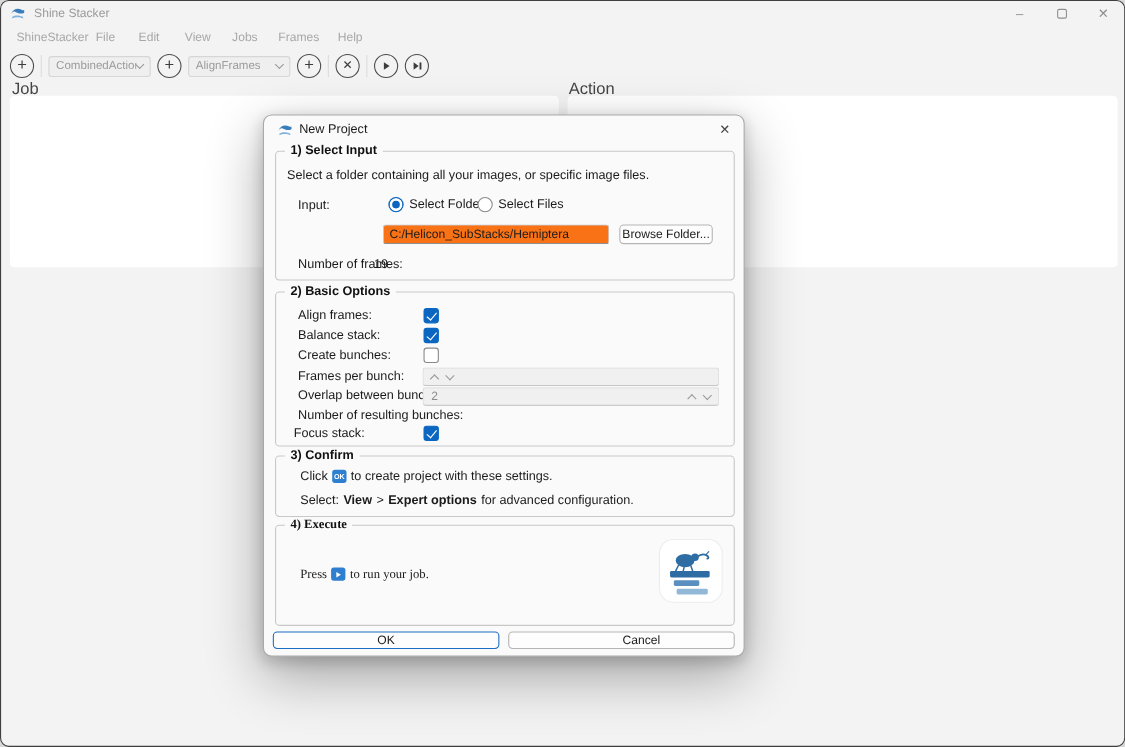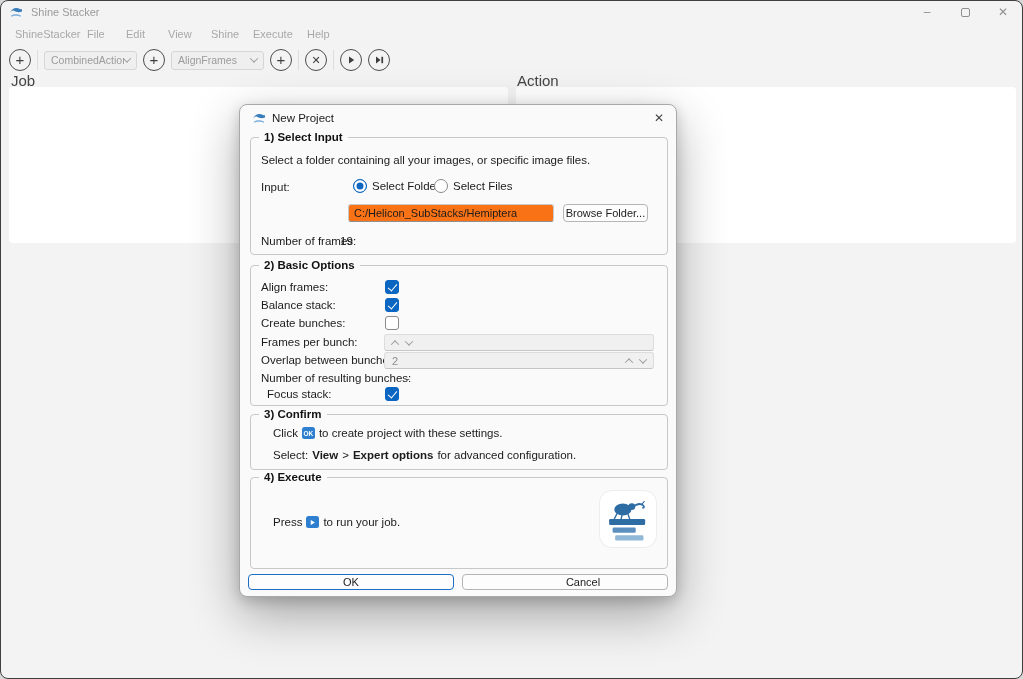--- a/index.html
+++ b/index.html
@@ -38,21 +38,21 @@
             background:#fafafa; border:1px solid #a9a9a9; border-radius:8px;
             box-shadow:0 18px 50px rgba(0,0,0,0.32), 0 4px 14px rgba(0,0,0,0.18); z-index:10; }
   .dlg-header { position:absolute; left:0; top:0; width:100%; height:26px; }
   .dlg-ico { position:absolute; left:12px; top:6px; width:14px; height:14px; }
   .dlg-title { position:absolute; left:32px; top:7px; font-size:11.5px; color:#1b1b1b; }
   .dlg-close { position:absolute; right:12px; top:6px; font-size:12px; color:#454545; }
   .grp { position:absolute; left:10px; width:418px; border:1px solid #c8c8c8; border-radius:4px; background:#fafafa; }
   .grp-legend { position:absolute; top:-7px; left:8px; background:#fafafa; padding:0 5px;
                 font-size:11.5px; font-weight:bold; color:#111; }
   .dtext { font-size:11.5px; color:#1b1b1b; }
-  .drow-label { position:absolute; left:10px; font-size:11.5px; color:#1b1b1b; }
+  .drow-label { position:absolute; left:20px; font-size:11.5px; color:#1b1b1b; }
   
   .radio-wrap { position:absolute; display:flex; align-items:center; gap:5px; }
   .radio { width:14px; height:14px; border-radius:50%; }
   .radio.on { background:#0b66c2; border:1px solid #0b66c2; box-shadow:inset 0 0 0 2.5px #ffffff; }
   .radio.off { background:#ffffff; border:1px solid #8a8a8a; }
   .radio-label { font-size:11.5px; color:#1b1b1b; }
   
   .cb { position:absolute; width:14px; height:14px; border-radius:3px; }
   .cb.on { background:#0b66c2; border:1px solid #0b66c2; }
   .cb.on::after { content:""; position:absolute; left:3.5px; top:1px; width:4px; height:8px;
@@ -105,22 +105,22 @@
           <span>✕</span>
         </div>
     </div>
   </div>
 
   <div class="menubar">
     <span class="menu-item" style="left:14px">ShineStacker</span>
     <span class="menu-item" style="left:86px">File</span>
     <span class="menu-item" style="left:125px">Edit</span>
     <span class="menu-item" style="left:167px">View</span>
-    <span class="menu-item" style="left:210px">Shine</span>
-    <span class="menu-item" style="left:252px">Execute</span>
+    <span class="menu-item" style="left:210px">Jobs</span>
+    <span class="menu-item" style="left:252px">Frames</span>
     <span class="menu-item" style="left:306px">Help</span>
   </div>
 
   <div class="toolbar">
     <div class="tbtn">
         <span class="plus">+</span>
       </div>
     <div class="tsep"></div>
     <div class="tdd">
       <span class="tdd-label">CombinedActions</span>
@@ -238,21 +238,21 @@
       </div>
       <div class="inline-line dtext" style="left:10px; top:34px;">
         <span>Select:</span>
         <span style="font-weight:bold">View</span>
         <span>&gt;</span>
         <span style="font-weight:bold">Expert options</span>
         <span>for advanced configuration.</span>
       </div>
     </div>
 
-    <div class="grp" style="top:372px; height:92px;">
+    <div class="grp" style="top:372px; height:92px;font-family:Liberation Serif, serif;">
       <span class="grp-legend">4) Execute</span>
       <div class="inline-line dtext" style="left:10px; top:38px;">
         <span>Press</span>
         <span class="badge">
           <svg width="7" height="7" viewBox="0 0 10 10">
               <path d="M2.5,1.5 L8.5,5 L2.5,8.5 Z" fill="#ffffff"></path>
             </svg>
         </span>
         <span>to run your job.</span>
       </div>

